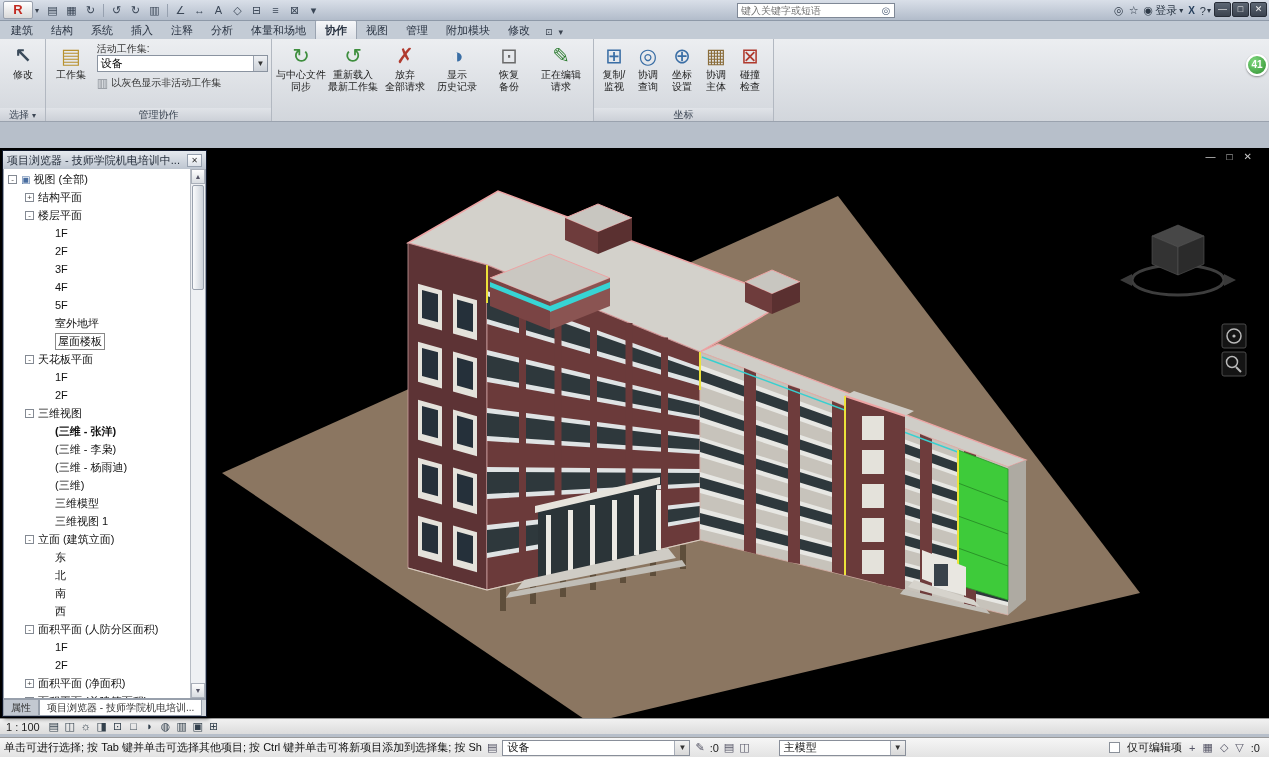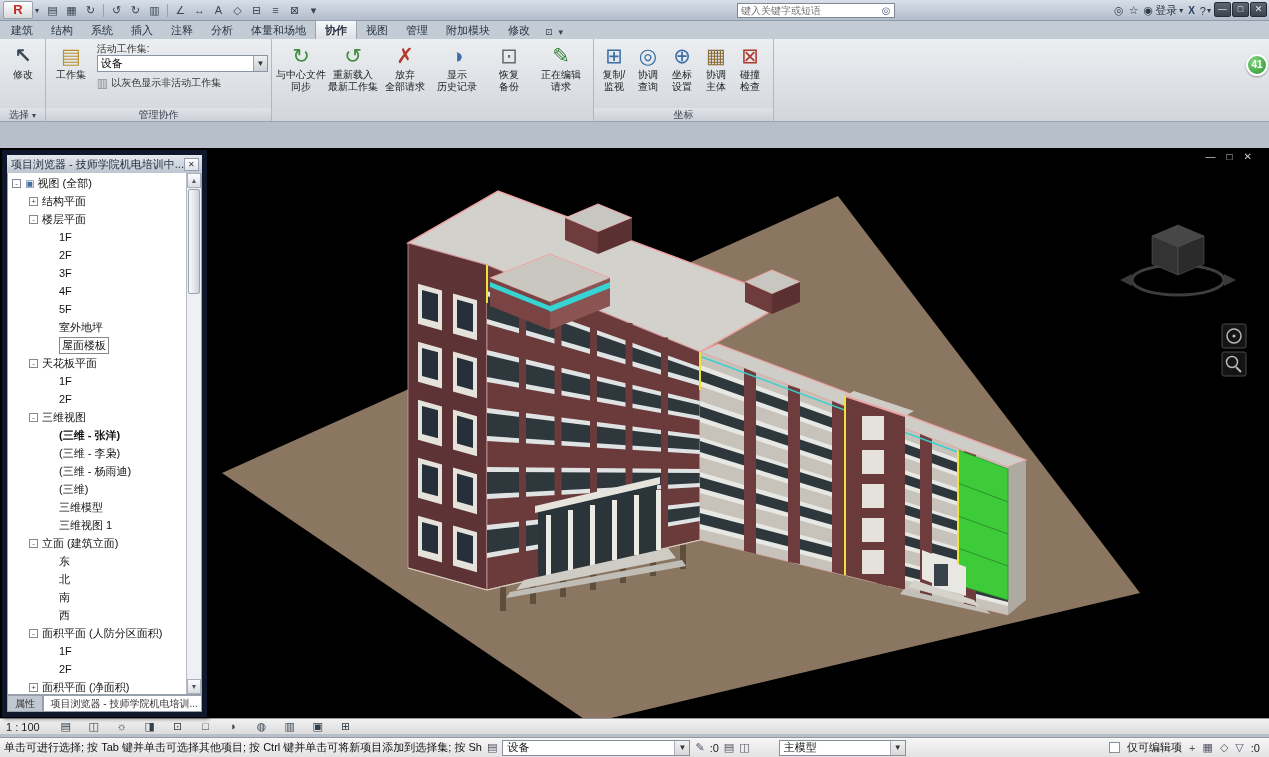--- a/index.html
+++ b/index.html
@@ -70,42 +70,42 @@
     box-shadow:0 1px 2px rgba(0,0,0,.4); }
 
   
   .vp { position:absolute; top:148px; left:0; width:1269px; height:570px; background:#000; }
   .vp svg { position:absolute; left:0; top:0; }
   .mdi { position:absolute; top:3px; right:17px; display:flex; gap:11px; color:#c9c9c9; font-size:10px; }
 
   
   .vcb { position:absolute; top:718px; left:0; width:1269px; height:16px;
     background:linear-gradient(#f1f1f1,#dcdcdc); border-top:1px solid #9a9a9a;
-    display:flex; align-items:center; gap:12px; padding-left:6px; }
+    display:flex; align-items:center; gap:0; padding-left:6px; }
   .vcb .scale { font-size:11px; color:#222; margin-right:6px; }
   .vi { width:16px; text-align:center; font-size:11px; color:#33414d; line-height:15px; }
 
   
   .sb { position:absolute; top:737px; left:0; width:1269px; height:20px;
     background:linear-gradient(#f6f6f6,#e3e3e3); border-top:1px solid #999;
     display:flex; align-items:center; font-size:11px; color:#111; padding:0 4px; gap:5px; }
   .hint { width:478px; white-space:nowrap; overflow:hidden; }
   .sicon { font-size:11px; color:#556; }
   .scombo { display:flex; align-items:center; width:188px; height:16px; border:1px solid #898f9a;
     background:#fff; font-size:11px; padding-left:4px; }
   .scombo.narrow { width:127px;margin-left:24px; }
   .scombo .ca { margin-left:auto; width:15px; height:100%; background:linear-gradient(#f2f2f2,#d8d8d8);
     border-left:1px solid #a7adb8; text-align:center; font-size:8px; line-height:14px; color:#333; }
   .countlbl { color:#222; }
   .sright { margin-left:auto; display:flex; align-items:center; gap:7px; padding-right:5px;padding-left:40px; }
   .cb { width:11px; height:11px; border:1px solid #8a9099; background:#fff; }
 
   
   .pb { position:absolute; left:2px; top:150px; width:205px; height:567px; background:#8b5cf6;
-    border:5px solid #0f172a; display:flex; flex-direction:column; z-index:10;
+    border:1px solid #0f172a; display:flex; flex-direction:column; z-index:10;
     box-shadow:2px 2px 4px rgba(0,0,0,.45); }
   .pb-title { height:18px; flex:none; background:linear-gradient(#e5e9ee,#bdc5d0); display:flex;
     align-items:center; font-size:11px; color:#1f2836; padding:0 4px; white-space:nowrap; overflow:hidden; }
   .pb-close { margin-left:auto; flex:none; width:15px; height:13px; text-align:center; font-size:8px; line-height:12px;
     border:1px solid #96a0ae; background:linear-gradient(#fff,#dde2e9); color:#333; }
   .pb-body { flex:1; position:relative; background:#fff; border:1px solid #98a0ac; border-top:none; overflow:hidden; }
   .tree { position:absolute; left:0; top:0; right:15px; bottom:0; overflow:hidden; padding-top:1px; }
   .trow { height:18px; display:flex; align-items:center; font-size:11px; color:#111; white-space:nowrap; }
   .lvl0 { padding-left:4px; } .lvl1 { padding-left:21px; } .lvl2 { padding-left:38px; }
   .tg { flex:none; width:9px; height:9px; font-size:8px; line-height:7px; text-align:center; color:#444;

